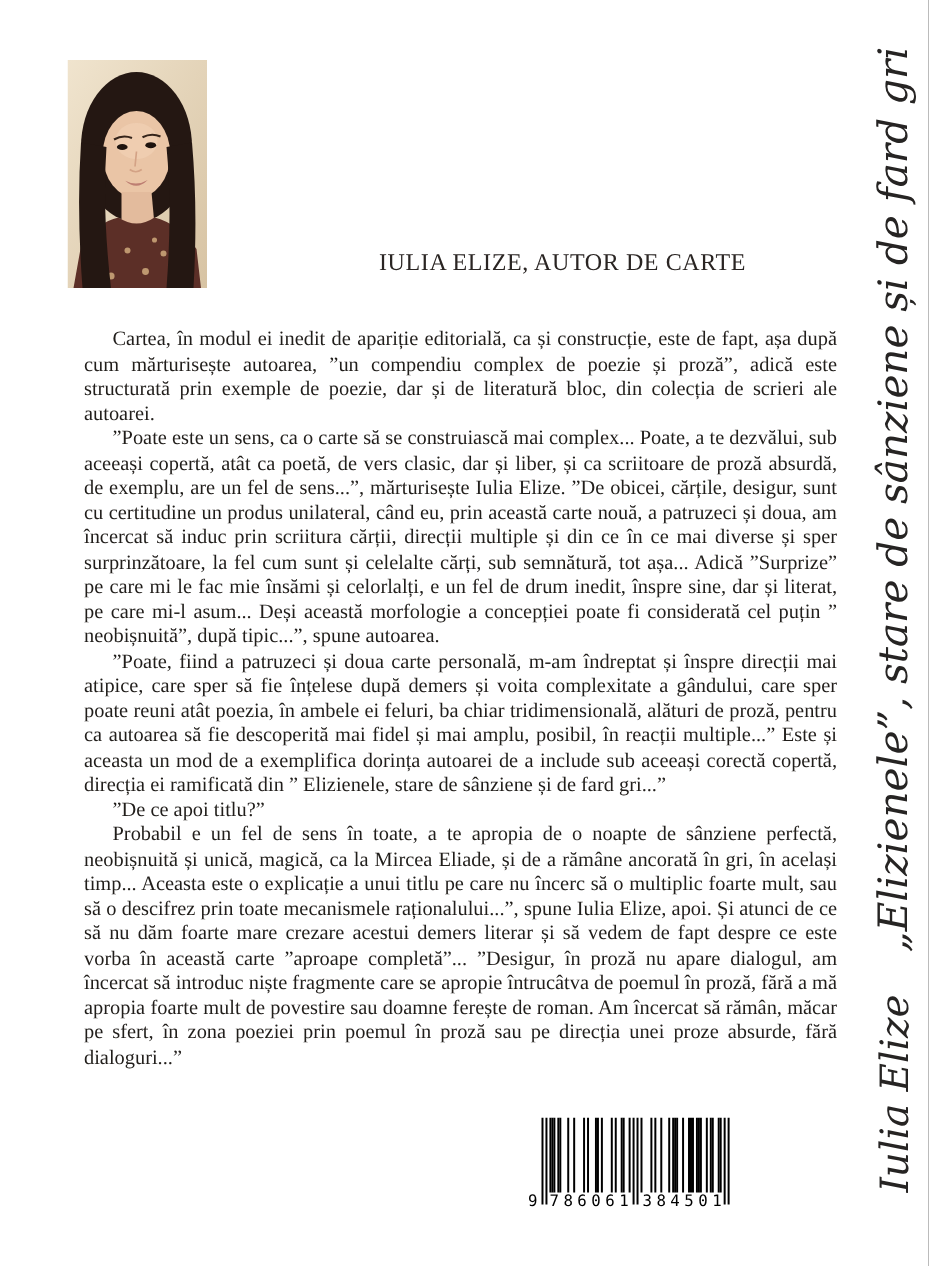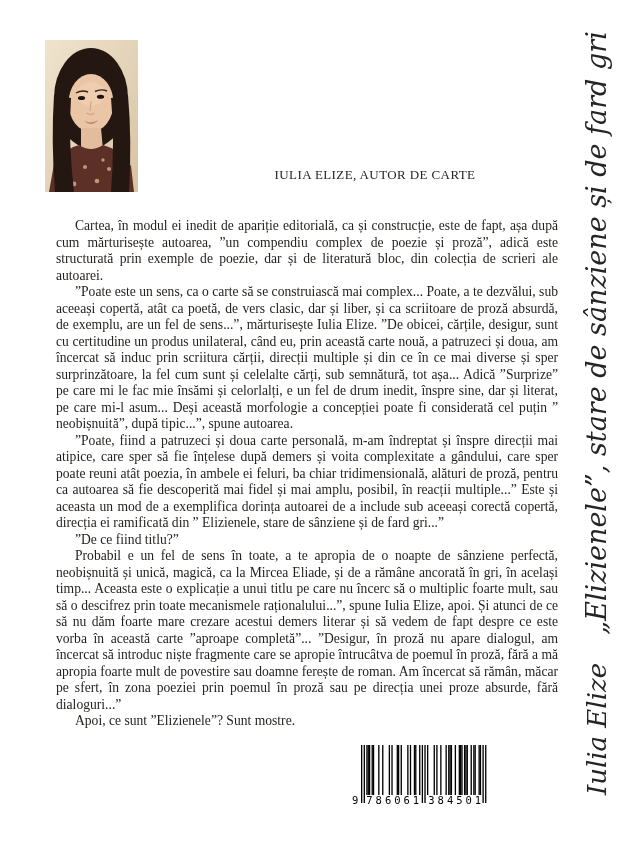--- a/index.html
+++ b/index.html
@@ -7,21 +7,21 @@
     position:relative; width:619px; height:844px; margin:0 auto;
     background:#ffffff; overflow:hidden;
     font-family:"Liberation Serif", serif; color:#211e1b;
   }
   .photo {
     position:absolute; left:45px; top:40px; width:93px; height:152px;
   }
   .photo svg { display:block; width:100%; height:100%; }
   .caption {
     position:absolute; left:250px; top:167px; width:250px;
-    text-align:center; font-size:13px; letter-spacing:0.4px;
+    text-align:center; font-size:16px; letter-spacing:0.4px;
     color:#2a2523; white-space:nowrap;
   }
   .bodytext {
     position:absolute; left:56px; top:218px; width:502px;
     font-size:13.6px; line-height:16.5px; text-align:justify;
   }
   .bodytext p { margin:0; text-indent:19px; }
   .vtext {
     position:absolute; white-space:nowrap;
     font-family:"DejaVu Serif", serif; font-style:italic; color:#262423;
@@ -86,23 +86,22 @@
       </g>
     </svg>
   </div>
 
   <div class="caption">IULIA ELIZE, AUTOR DE CARTE</div>
 
   <div class="bodytext">
     <p>Cartea, în modul ei inedit de apariție editorială, ca și construcție, este de fapt, așa după cum mărturisește autoarea, ”un compendiu complex de poezie și proză”, adică este structurată prin exemple de poezie, dar și de literatură bloc, din colecția de scrieri ale autoarei.</p>
     <p>”Poate este un sens, ca o carte să se construiască mai complex... Poate, a te dezvălui, sub aceeași copertă, atât ca poetă, de vers clasic, dar și liber, și ca scriitoare de proză absurdă, de exemplu, are un fel de sens...”, mărturisește Iulia Elize. ”De obicei, cărțile, desigur, sunt cu certitudine un produs unilateral, când eu, prin această carte nouă, a patruzeci și doua, am încercat să induc prin scriitura cărții, direcții multiple și din ce în ce mai diverse și sper surprinzătoare, la fel cum sunt și celelalte cărți, sub semnătură, tot așa... Adică ”Surprize” pe care mi le fac mie însămi și celorlalți, e un fel de drum inedit, înspre sine, dar și literat, pe care mi-l asum... Deși această morfologie a concepției poate fi considerată cel puțin ” neobișnuită”, după tipic...”, spune autoarea.</p>
     <p>”Poate, fiind a patruzeci și doua carte personală, m-am îndreptat și înspre direcții mai atipice, care sper să fie înțelese după demers și voita complexitate a gândului, care sper poate reuni atât poezia, în ambele ei feluri, ba chiar tridimensională, alături de proză, pentru ca autoarea să fie descoperită mai fidel și mai amplu, posibil, în reacții multiple...” Este și aceasta un mod de a exemplifica dorința autoarei de a include sub aceeași corectă copertă, direcția ei ramificată din ” Elizienele, stare de sânziene și de fard gri...”</p>
-    <p>”De ce fiind titlu?”</p>
+    <p>”De ce apoi titlu?”</p>
     <p>Probabil e un fel de sens în toate, a te apropia de o noapte de sânziene perfectă, neobișnuită și unică, magică, ca la Mircea Eliade, și de a rămâne ancorată în gri, în același timp... Aceasta este o explicație a unui titlu pe care nu încerc să o multiplic foarte mult, sau să o descifrez prin toate mecanismele raționalului...”, spune Iulia Elize, apoi. Și atunci de ce să nu dăm foarte mare crezare acestui demers literar și să vedem de fapt despre ce este vorba în această carte ”aproape completă”... ”Desigur, în proză nu apare dialogul, am încercat să introduc niște fragmente care se apropie întrucâtva de poemul în proză, fără a mă apropia foarte mult de povestire sau doamne ferește de roman. Am încercat să rămân, măcar pe sfert, în zona poeziei prin poemul în proză sau pe direcția unei proze absurde, fără dialoguri...”</p>
-    <p>Apoi, ce sunt ”Elizienele”? Sunt mostre.</p>
   </div>
 
   <div class="vtext spine-title">„Elizienele”, stare de sânziene și de fard gri</div>
   <div class="vtext spine-author">Iulia Elize</div>
 
   <div class="barcode">
     <svg id="barcode-svg" width="140" height="70">
         <rect x="10.00" y="0" width="1.32" height="58" fill="#000"></rect>
         <rect x="12.64" y="0" width="1.32" height="58" fill="#000"></rect>
         <rect x="15.28" y="0" width="1.32" height="50" fill="#000"></rect>

